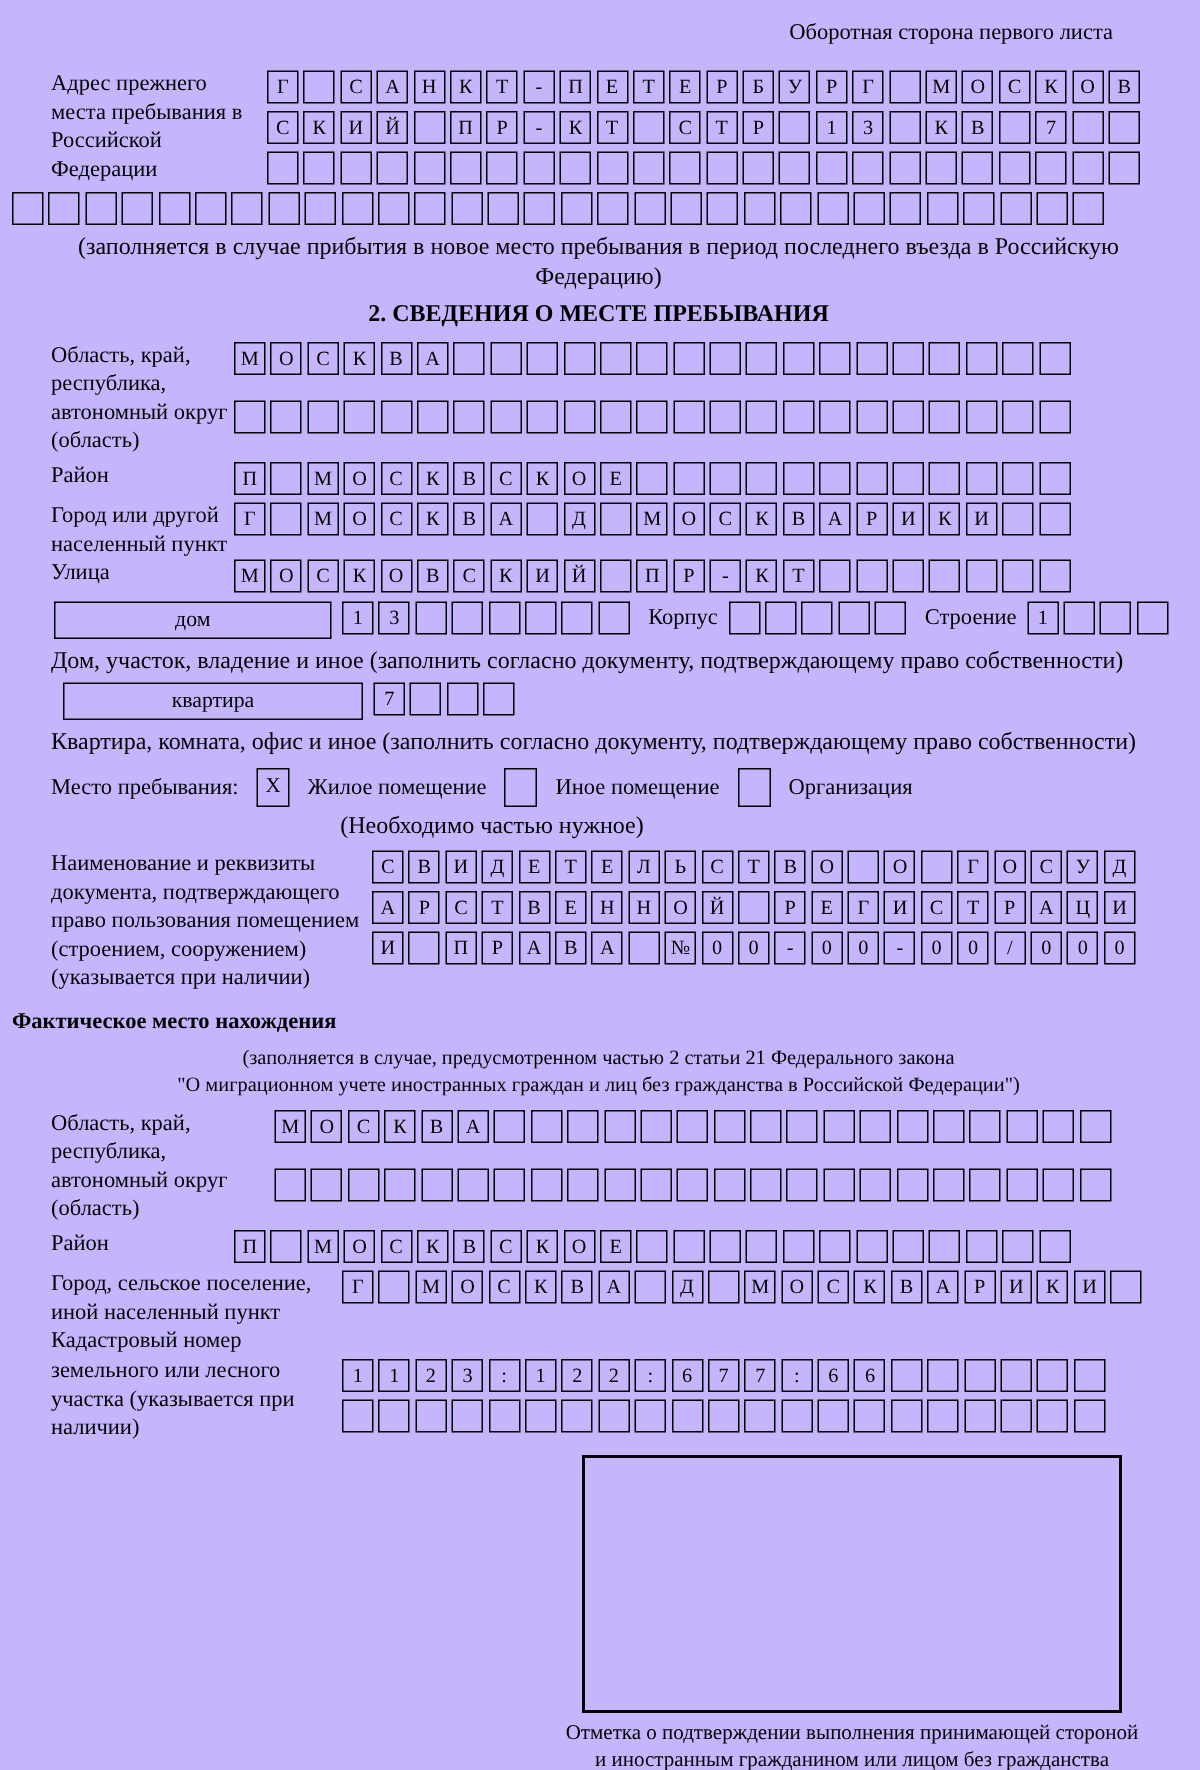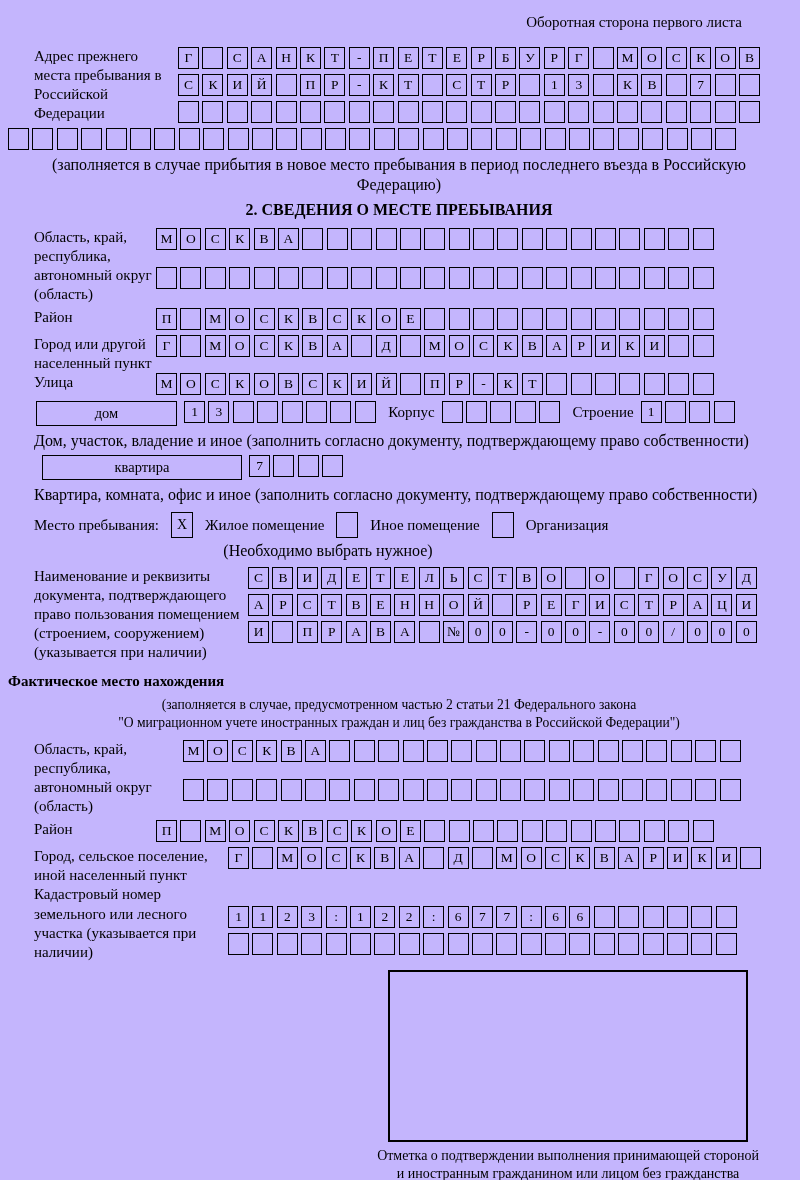--- a/index.html
+++ b/index.html
@@ -20,21 +20,21 @@
   .caption { font-size:16px; line-height:1.25; }
   .center { text-align:center; }
   .lpad { padding-left:26px; }
   .sect-title { text-align:center; font-weight:bold; font-size:16px; margin:3px 0 9px; }
   .sub-title { text-align:left; font-weight:bold; font-size:15px; margin:10px 0 6px; }
   .gap12 > .boxrow:first-child { margin-bottom:17px; }
   .offset20 { margin-top:21px; }
   .house-row { display:flex; align-items:flex-start; margin:1px 0 3px 28px; }
   .bigbox { border:1.8px solid #000; height:25px; display:flex; align-items:center;
             justify-content:center; font-size:14.5px; flex:0 0 auto; }
-  .dom { width:141px; margin-right:7px; }
+  .dom { width:185px; margin-right:7px; }
   .kv { width:200px; margin-right:7px; margin-left:6px;text-align:center; }
   .inl { margin:3px 7px 0 9px; flex:0 0 auto; }
   .stayrow { display:flex; align-items:center; margin:7px 0 3px 0; }
   .checkcell { width:22px; height:26px; border:1.6px solid #000; display:inline-flex;
                align-items:center; justify-content:center; font-size:14px;
                margin:0 12px 0 12px; flex:0 0 auto; }
   .stay-note { width:520px; margin-left:60px; margin-bottom:6px; }
   .note-small { font-size:13.6px; line-height:1.35; }
   .confirm-wrap { width:392px; margin:8px 26px 0 auto; }
   .stamp-box { width:360px; height:172px; border:2px solid #000; margin:0 auto 5px; }
@@ -353,21 +353,21 @@
 
   <div class="stayrow lpad">
     <span>Место пребывания:</span>
     <span class="checkcell">X</span>
     <span>Жилое помещение</span>
     <span class="checkcell"></span>
     <span>Иное помещение</span>
     <span class="checkcell"></span>
     <span>Организация</span>
   </div>
-  <div class="caption center stay-note">(Необходимо выбрать нужное)</div>
+  <div class="caption center stay-note">(Необходимо частью нужное)</div>
 
   <div class="frow mb4">
     <div class="flabel w240">Наименование и реквизиты документа, подтверждающего право пользования помещением (строением, сооружением) (указывается при наличии)</div>
     <div class="rowstack">
       <div class="boxrow">
           <span class="cell">С</span>
           <span class="cell">В</span>
           <span class="cell">И</span>
           <span class="cell">Д</span>
           <span class="cell">Е</span>

